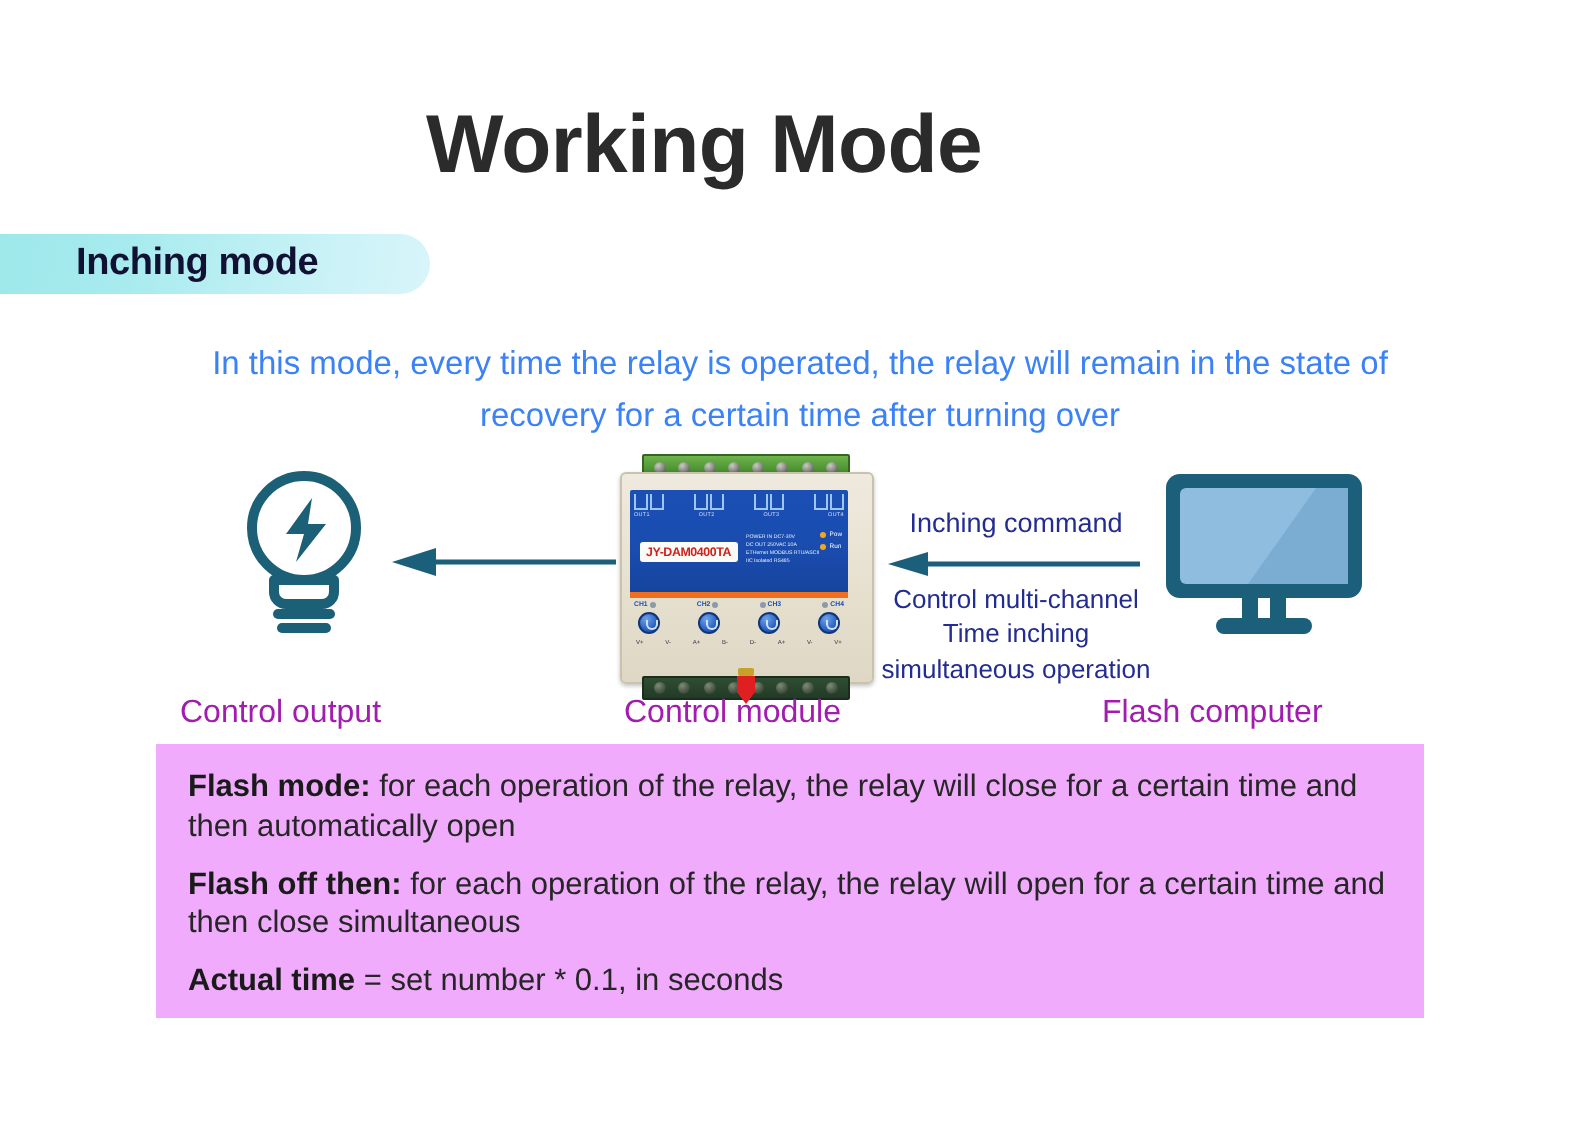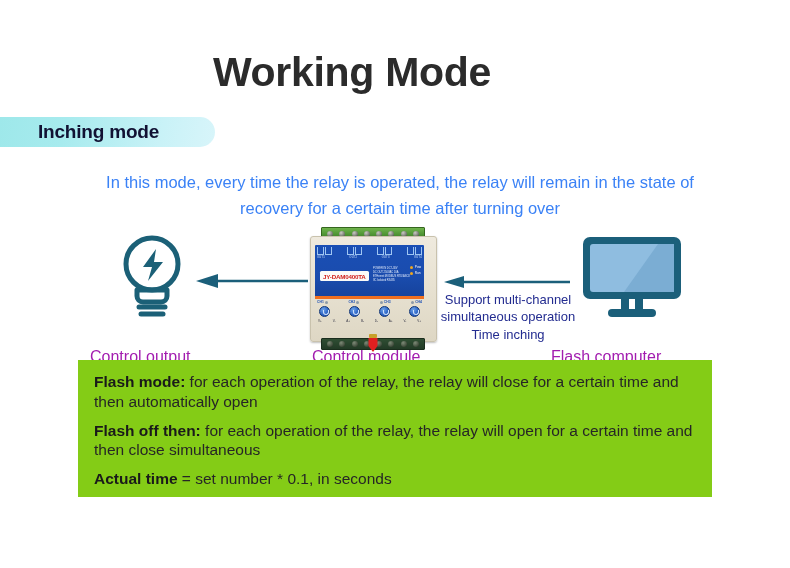--- a/index.html
+++ b/index.html
@@ -339,24 +339,24 @@
     white-space: nowrap;
   }
   #caption-output   { left: 90px;  }
   #caption-module   { left: 312px; }
   #caption-computer { left: 551px; }
 
   
   #notes-box {
     position: absolute;
     left: 78px;
-    top: 360px;
+    top: 372px;
     width: 634px;
     height: 137px;
-    background: #84cc16;
+    background: #f0abfc;
     box-sizing: border-box;
     padding: 12px 16px 0 16px;
   }
   #notes-box p {
     margin: 0 0 9px 0;
     font-size: 15.5px;
     color: #262626;
     line-height: 1.28;
   }
   #notes-box p.spaced { }
@@ -495,30 +495,31 @@
         <i></i>
     </div>
     <div class="dev-red">
       <svg width="10" height="18" viewBox="0 0 10 18">
         <rect x="1" y="0" width="8" height="4" rx="1" fill="#c8a12a"></rect>
         <path d="M0.5 4 h9 v8 l-4.5 6 l-4.5 -6 z" fill="#e02020"></path>
       </svg>
     </div>
   </div>
 
+  <div id="inching-command">Inching command</div>
   <div id="inching-arrow">
     <svg width="126" height="16" viewBox="0 0 126 16">
       <line x1="16" y1="8" x2="126" y2="8" stroke="#1b5f7a" stroke-width="2.4"></line>
       <polygon points="0,8 20,2 20,14" fill="#1b5f7a"></polygon>
     </svg>
   </div>
   <div id="inching-notes">
-    <div>Support multi-channel</div>
+    <div>Control multi-channel</div>
+    <div>Time inching</div>
     <div>simultaneous operation</div>
-    <div>Time inching</div>
   </div>
 
   <div id="monitor-icon">
     <svg width="104" height="86" viewBox="0 0 104 86">
       <rect x="3" y="3" width="98" height="62" rx="7" fill="#1b5f7a"></rect>
       <rect x="10" y="10" width="84" height="48" rx="3" fill="#8fbde0"></rect>
       <path d="M78 10 L94 10 L94 58 L44 58 Z" fill="#7badd3"></path>
       <rect x="41" y="65" width="8" height="11" fill="#1b5f7a"></rect>
       <rect x="55" y="65" width="8" height="11" fill="#1b5f7a"></rect>
       <rect x="28" y="75" width="48" height="8" rx="4" fill="#1b5f7a"></rect>

